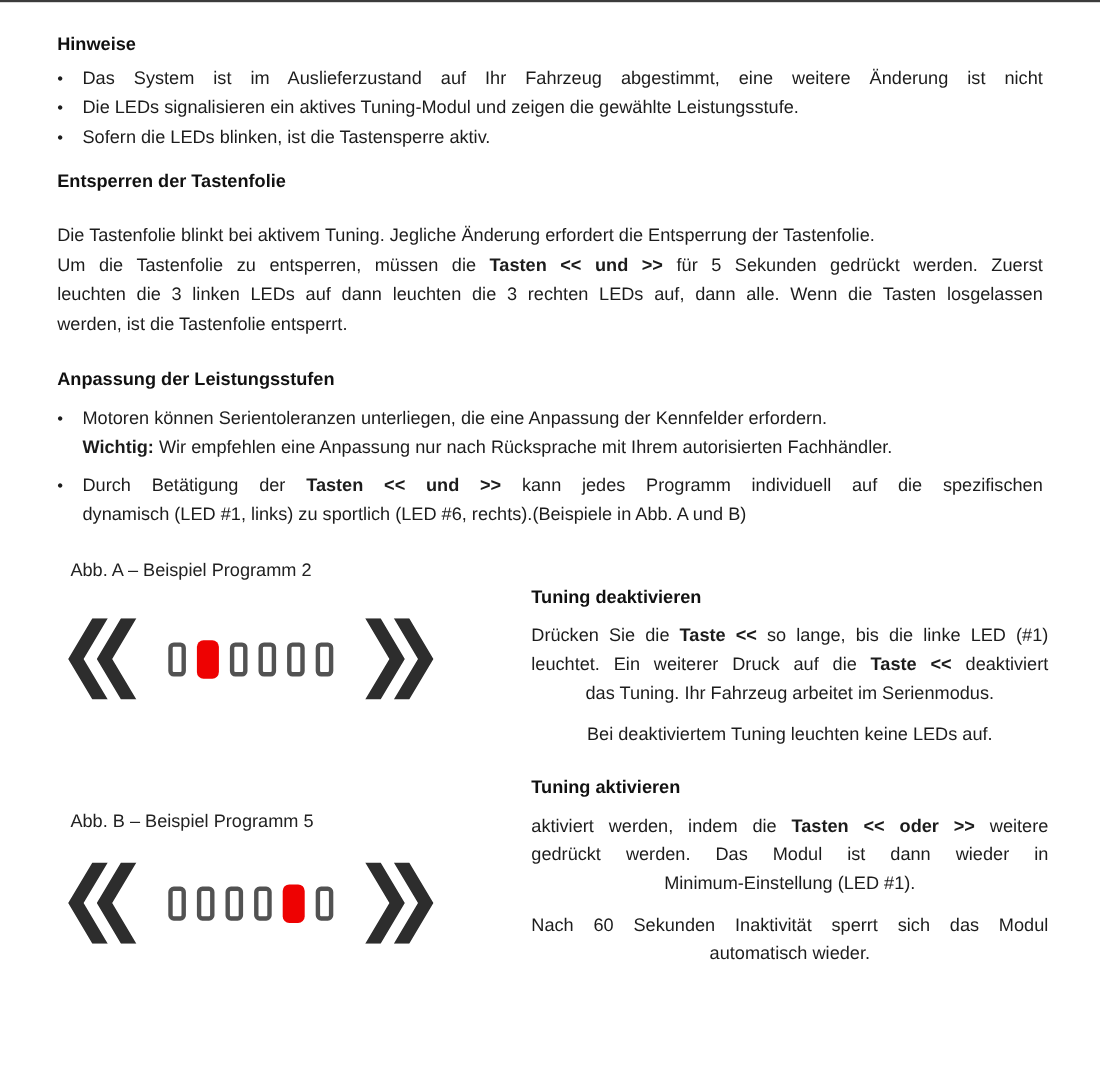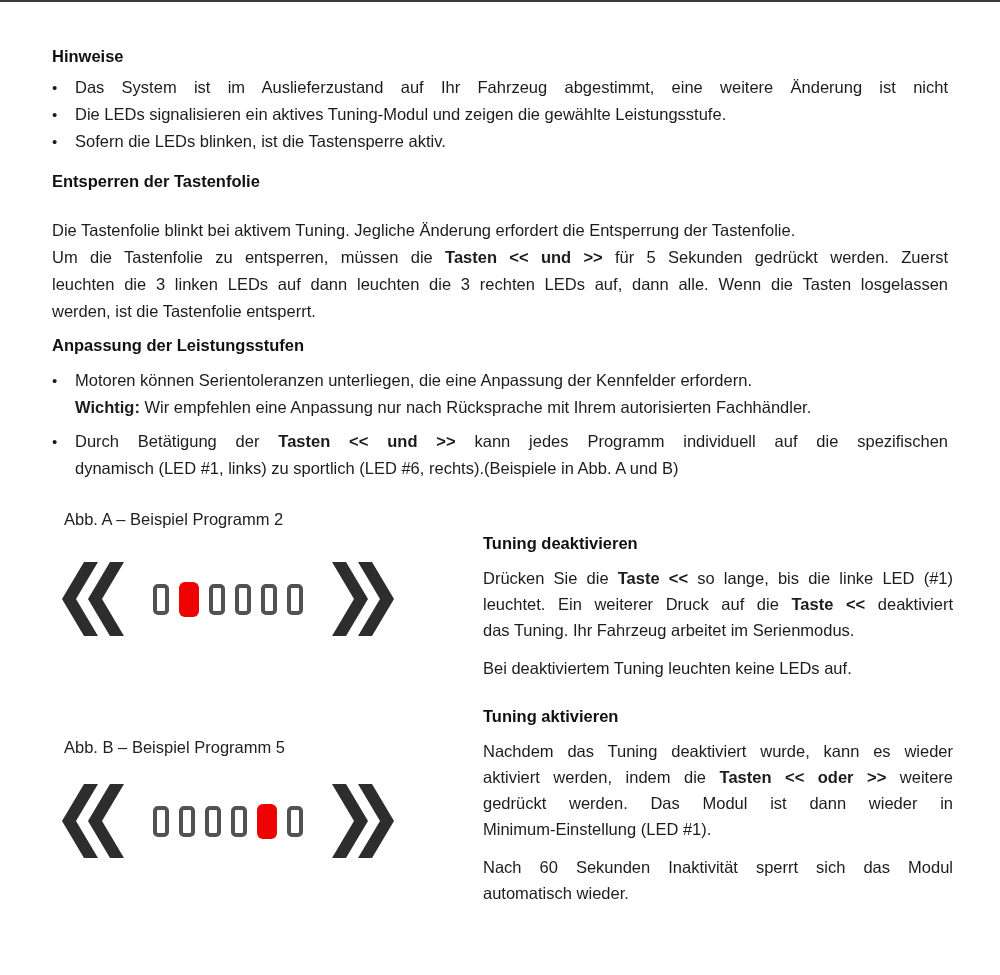--- a/index.html
+++ b/index.html
@@ -10,54 +10,54 @@
   *{margin:0;padding:0;box-sizing:border-box;}
   html,body{width:1000px;}
   body{
     width:1000px;height:975px;overflow:hidden;
     background:var(--page-bg);
     border-top:2px solid var(--page-top-border);
     font-family:"Liberation Sans","DejaVu Sans",sans-serif;
     font-size:16.5px;color:var(--text);
     -webkit-font-smoothing:antialiased;
   }
-  .page{padding:44px 52px 0 52px;}
+  .page{padding:28px 52px 0 52px;}
   h2{font-size:16.5px;font-weight:700;color:var(--heading);line-height:20px;}
   .b{font-weight:700;}
   .para>div, .btext>div{line-height:27px;text-align:left;}
   .jl{text-align:justify !important;text-align-last:justify;text-justify:inter-word;}
   
   .blist{margin-top:8px;}
   .li{display:flex;}
   .marker{width:23px;flex:0 0 23px;line-height:27px;font-size:15px;}
   .btext{flex:1;}
   .blist2{margin-top:12px;}
   .blist2 .li + .li{margin-top:7px;}
   
   #h-entsperren{margin-top:16px;}
   #p-entsperren{margin-top:26px;}
-  #h-anpassung{margin-top:10px;}
+  #h-anpassung{margin-top:26px;}
   
   .bottom{position:relative;height:439px;}
   .fig-label{position:absolute;left:12px;line-height:22px;color:#222;}
   #lbl-a{top:26px;}
   #lbl-b{top:254px;}
   .figure{position:absolute;left:5px;display:flex;align-items:center;}
   #fig-a{top:80px;}
   #fig-b{top:302px;}
   .figure svg{display:block;flex:0 0 auto;}
   .chev{fill:var(--chevron);}
   .leds{display:flex;align-items:center;gap:10px;margin:0 24px;}
   .led{width:16px;height:31px;border:4px solid var(--led-border);border-radius:5px;background:var(--led-fill);}
   .led.on{width:20px;height:35px;border:none;border-radius:6px;background:var(--led-active);}
   
   .rc{position:absolute;left:431px;top:48px;width:470px;}
   .rc h2{margin:0 0 9px;line-height:26px;}
   .rc .para{margin:0 0 12px;}
-  .rc .para>div{line-height:26px;}
+  .rc .para>div{line-height:26px;text-align:center;}
   #h-aktivieren{margin-top:22px;}
 </style>
 </head>
 <body>
 
 <div class="page">
 
   <h2 id="h-hinweise">Hinweise</h2>
   <div class="blist">
     <div class="li">
@@ -155,21 +155,20 @@
       <div class="para">
           <div class="jl"><span>Drücken Sie die </span><span class="b">Taste &lt;&lt;</span><span> so lange, bis die linke LED (#1)</span></div>
           <div class="jl"><span>leuchtet. Ein weiterer Druck auf die </span><span class="b">Taste &lt;&lt;</span><span> deaktiviert</span></div>
           <div><span>das Tuning. Ihr Fahrzeug arbeitet im Serienmodus.</span></div>
         </div>
       <div class="para">
           <div><span>Bei deaktiviertem Tuning leuchten keine LEDs auf.</span></div>
         </div>
       <h2 id="h-aktivieren">Tuning aktivieren</h2>
       <div class="para">
-          <div class="jl"><span>Nachdem das Tuning deaktiviert wurde, kann es wieder</span></div>
           <div class="jl"><span>aktiviert werden, indem die </span><span class="b">Tasten &lt;&lt; oder &gt;&gt;</span><span> weitere</span></div>
           <div class="jl"><span>gedrückt werden. Das Modul ist dann wieder in</span></div>
           <div><span>Minimum-Einstellung (LED #1).</span></div>
         </div>
       <div class="para">
           <div class="jl"><span>Nach 60 Sekunden Inaktivität sperrt sich das Modul</span></div>
           <div><span>automatisch wieder.</span></div>
         </div>
     </div>
 

